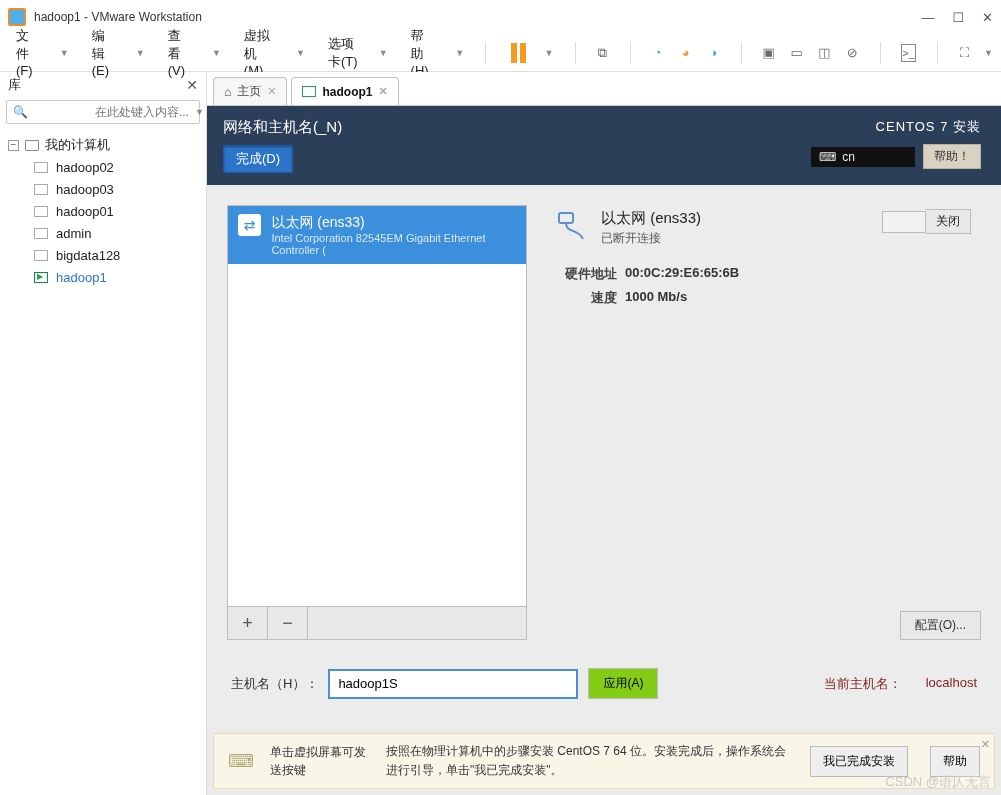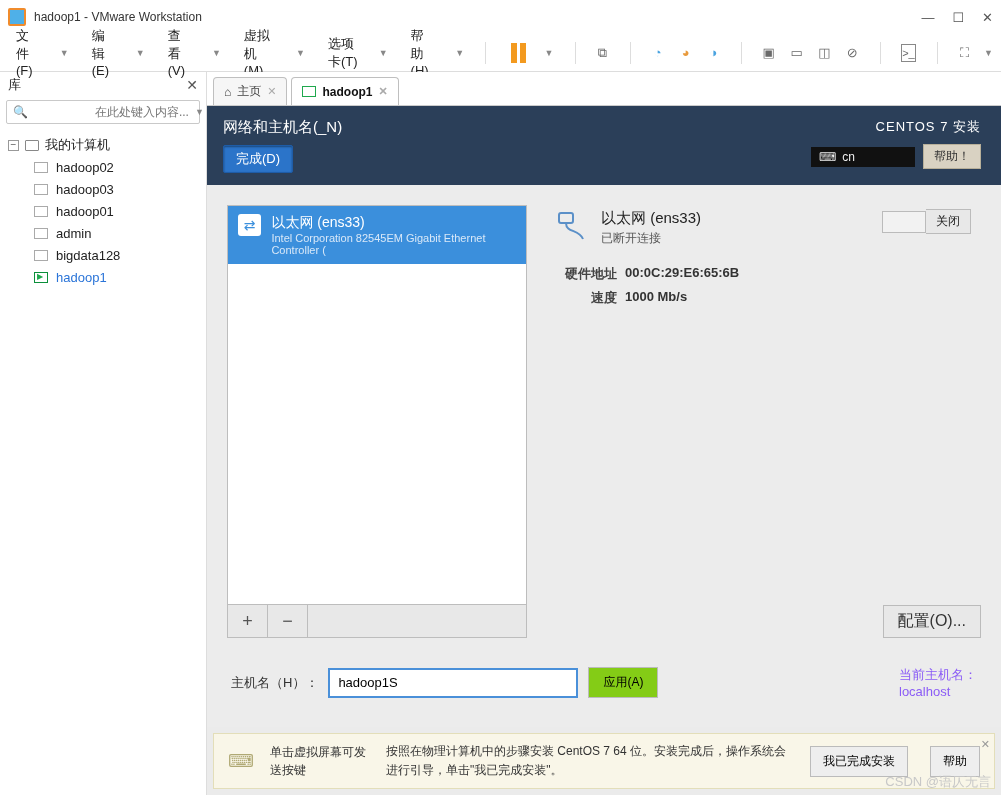--- a/index.html
+++ b/index.html
@@ -72,26 +72,26 @@
 .bigeth { width:36px; height:36px; display:flex; align-items:center; justify-content:center;}
 .bigeth svg { stroke:#5b90c8;}
 .detinfo .lines .l1 { font-size:15px; color:#222;}
 .detinfo .lines .l2 { font-size:12px; color:#555; margin-top:2px;}
 .switch { display:flex; align-items:center; gap:0;}
 .switch .track { width:44px; height:22px; background:#f2f2f2; border:1px solid #bbb; position:relative;}
 .switch .lbl2 { background:#e8e8e8; border:1px solid #bbb; border-left:none; padding:3px 10px; font-size:12px;}
 .kv { margin-top:18px; font-size:13px; color:#333;}
 .kv div { display:flex; gap:8px; margin-bottom:6px;font-weight:bold;}
 .kv .k { width:64px; text-align:right; color:#444;}
-.cfgbtn { position:absolute; right:0; bottom:0; background:#e8e8e8; border:1px solid #bbb; padding:5px 14px; font-size:16px; color:#333;}
+.cfgbtn { position:absolute; right:0; bottom:0; background:#e8e8e8; border:1px solid #bbb; padding:5px 14px; font-size:12px; color:#333;}
 
 .hostrow { display:flex; align-items:center; gap:10px; padding:28px 4px 18px 4px; font-size:13px; color:#333;}
 .hostrow input { width:250px; height:30px; border:2px solid #4a90d9; padding:0 8px; font-size:13px; outline:none;}
 .applybtn { background:#84cc16; border:1px solid #bbb; padding:6px 14px; font-size:12px;}
-.hostrow .cur { margin-left:auto; display:flex; color:#8b5cf6;flex-direction:column;}
+.hostrow .cur { margin-left:auto; display:flex; gap:24px; color:#7f1d1d;}
 
 .tipbar { height:56px; background:#f9f6e8; border:1px solid #e3deb9; margin:6px; display:flex; align-items:center; padding:0 14px; gap:16px; font-size:12px; color:#333; position:relative;}
 .tipbar .kbd { color:#b0a974; font-size:18px;}
 .tipbar .col1 { width:100px; line-height:1.5;}
 .tipbar .col2 { flex:1; line-height:1.6;}
 .tipbar .btns { display:flex; gap:22px;}
 .tipbar button { background:#eee; border:1px solid #bbb; padding:6px 12px; font-size:12px;}
 .tipbar .tx { position:absolute; right:4px; top:4px; font-size:11px; color:#999;}
 .watermark { position:absolute; right:10px; bottom:4px; color:#c8c8c8; font-size:13px;}
 </style>

